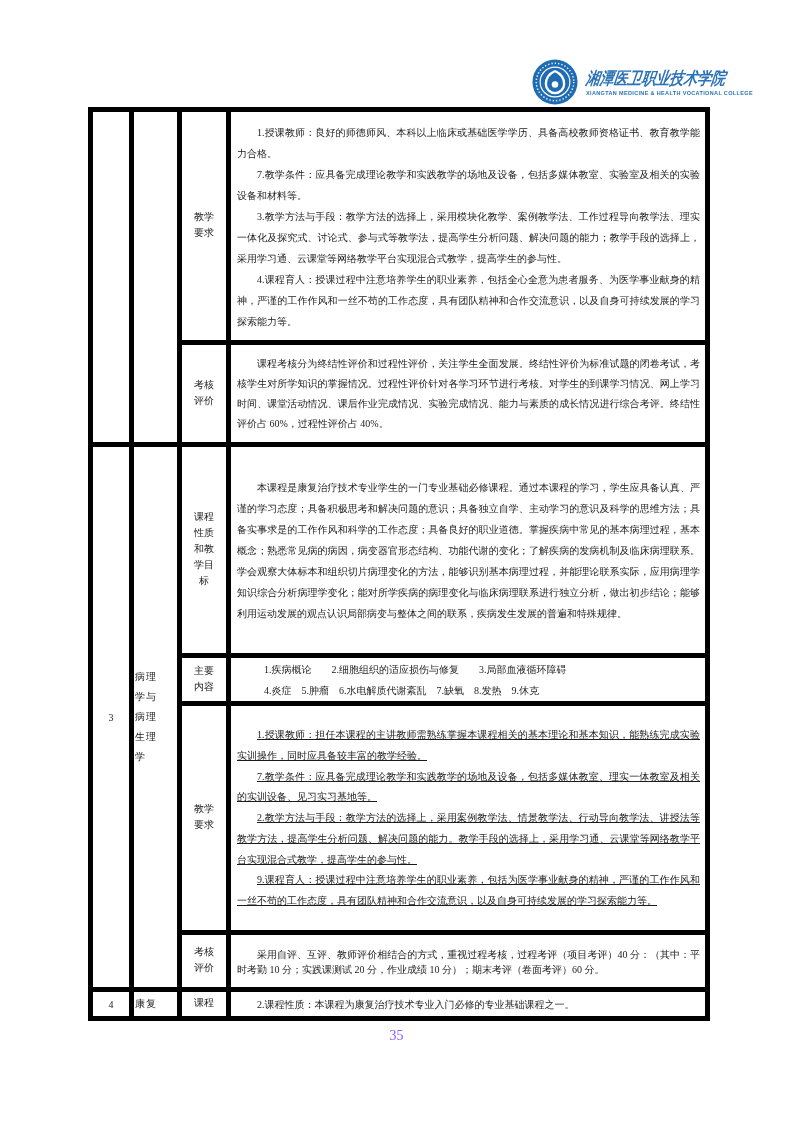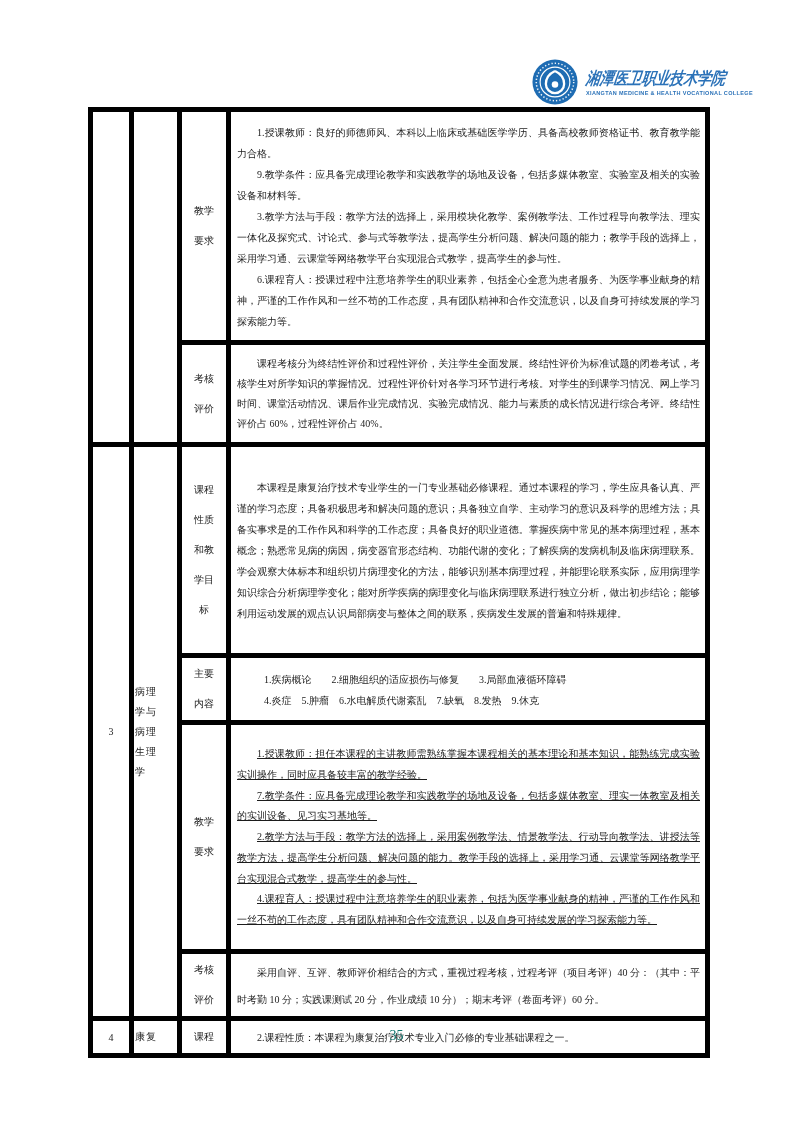--- a/index.html
+++ b/index.html
@@ -28,34 +28,34 @@
     border:2px solid #2e2e2e;
   }
   table.syllabus td{
     border:5px solid #000000;
     font-size:10px;
     vertical-align:middle;
     overflow:hidden;
   }
   .c-num{text-align:center;}
   .c-course{text-align:left;white-space:pre-line;line-height:20px;letter-spacing:1px;}
-  .c-label{text-align:center;white-space:pre-line;line-height:30px;}
+  .c-label{text-align:center;white-space:pre-line;line-height:16px;font-family:Liberation Mono, monospace;}
   .c-body{vertical-align:top;padding:1px 5px 0 6px;text-align:justify;}
   .c-body p{margin:0;text-indent:2em;}
   .lh-a{line-height:21px;}
   .lh-b{line-height:20px;}
   .lh-nature{line-height:21px;margin-left:38px;}
   .lh-content{line-height:21px;vertical-align:middle;padding-left:13px;}
   .lh-req3{line-height:20.7px;text-decoration:underline;}
-  .lh-assess3{line-height:27px;}
+  .lh-assess3{line-height:15px;}
   .lh-row4{line-height:20px;vertical-align:middle;}
   
   .page-number{
     position:absolute;top:1028px;left:0;width:793px;text-align:center;
-    font-size:14px;color:#0f766e;
+    font-size:14px;color:#8b5cf6;
   }
 </style>
 </head>
 <body>
 
 <div class="logo">
   <svg class="emblem" viewBox="0 0 50 50">
     <circle cx="25" cy="25" r="23.5" fill="#1e6cb3"></circle>
     <circle cx="25" cy="25" r="19.5" fill="none" stroke="#ffffff" stroke-width="1.6" stroke-dasharray="1.4 2.1" opacity="0.9"></circle>
     <circle cx="25" cy="25" r="15.5" fill="none" stroke="#ffffff" stroke-width="1.2"></circle>
@@ -76,23 +76,23 @@
       <col style="width:479px">
   </colgroup>
   <tbody>
       <tr style="height:233px">
     <td class="c-num" rowspan="2"></td>
     <td class="c-course" rowspan="2"></td>
     <td class="c-label">教学
 要求</td>
     <td class="c-body lh-a">
       <p>1.授课教师：良好的师德师风、本科以上临床或基础医学学历、具备高校教师资格证书、教育教学能力合格。</p>
-      <p>9.教学条件：应具备完成理论教学和实践教学的场地及设备，包括多媒体教室、实验室及相关的实验设备和材料等。</p>
+      <p>7.教学条件：应具备完成理论教学和实践教学的场地及设备，包括多媒体教室、实验室及相关的实验设备和材料等。</p>
       <p>3.教学方法与手段：教学方法的选择上，采用模块化教学、案例教学法、工作过程导向教学法、理实一体化及探究式、讨论式、参与式等教学法，提高学生分析问题、解决问题的能力；教学手段的选择上，采用学习通、云课堂等网络教学平台实现混合式教学，提高学生的参与性。</p>
-      <p>6.课程育人：授课过程中注意培养学生的职业素养，包括全心全意为患者服务、为医学事业献身的精神，严谨的工作作风和一丝不苟的工作态度，具有团队精神和合作交流意识，以及自身可持续发展的学习探索能力等。</p>
+      <p>4.课程育人：授课过程中注意培养学生的职业素养，包括全心全意为患者服务、为医学事业献身的精神，严谨的工作作风和一丝不苟的工作态度，具有团队精神和合作交流意识，以及自身可持续发展的学习探索能力等。</p>
     </td>
   </tr>
   <tr style="height:102px">
     <td class="c-label">考核
 评价</td>
     <td class="c-body lh-b">
       <p>课程考核分为终结性评价和过程性评价，关注学生全面发展。终结性评价为标准试题的闭卷考试，考核学生对所学知识的掌握情况。过程性评价针对各学习环节进行考核。对学生的到课学习情况、网上学习时间、课堂活动情况、课后作业完成情况、实验完成情况、能力与素质的成长情况进行综合考评。终结性评价占 60%，过程性评价占 40%。</p>
     </td>
   </tr>
   <tr style="height:211px">
@@ -119,21 +119,21 @@
       <p>4.炎症　5.肿瘤　6.水电解质代谢紊乱　7.缺氧　8.发热　9.休克</p>
     </td>
   </tr>
   <tr style="height:229px">
     <td class="c-label">教学
 要求</td>
     <td class="c-body lh-req3">
       <p>1.授课教师：担任本课程的主讲教师需熟练掌握本课程相关的基本理论和基本知识，能熟练完成实验实训操作，同时应具备较丰富的教学经验。</p>
       <p>7.教学条件：应具备完成理论教学和实践教学的场地及设备，包括多媒体教室、理实一体教室及相关的实训设备、见习实习基地等。</p>
       <p>2.教学方法与手段：教学方法的选择上，采用案例教学法、情景教学法、行动导向教学法、讲授法等教学方法，提高学生分析问题、解决问题的能力。教学手段的选择上，采用学习通、云课堂等网络教学平台实现混合式教学，提高学生的参与性。</p>
-      <p>4.课程育人：授课过程中注意培养学生的职业素养，包括为医学事业献身的精神，严谨的工作作风和一丝不苟的工作态度，具有团队精神和合作交流意识，以及自身可持续发展的学习探索能力等。</p>
+      <p>9.课程育人：授课过程中注意培养学生的职业素养，包括为医学事业献身的精神，严谨的工作作风和一丝不苟的工作态度，具有团队精神和合作交流意识，以及自身可持续发展的学习探索能力等。</p>
     </td>
   </tr>
   <tr style="height:57px">
     <td class="c-label">考核
 评价</td>
     <td class="c-body lh-assess3">
       <p>采用自评、互评、教师评价相结合的方式，重视过程考核，过程考评（项目考评）40 分：（其中：平时考勤 10 分；实践课测试 20 分，作业成绩 10 分）；期末考评（卷面考评）60 分。</p>
     </td>
   </tr>
   <tr style="height:29px">

